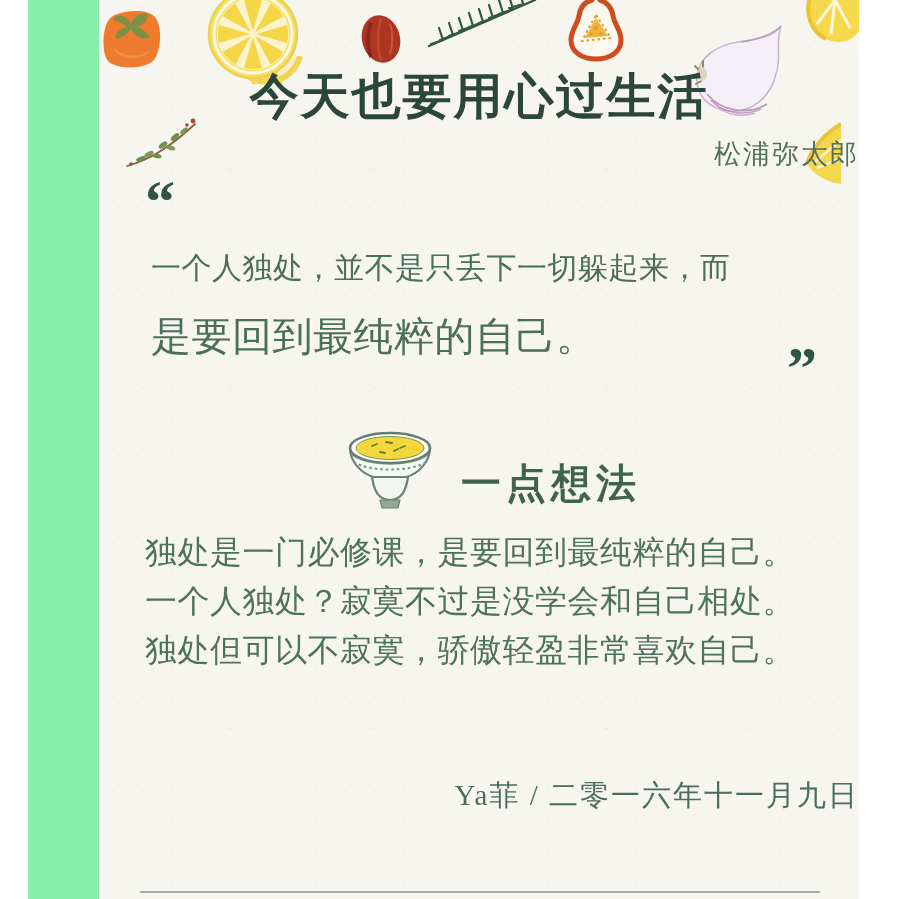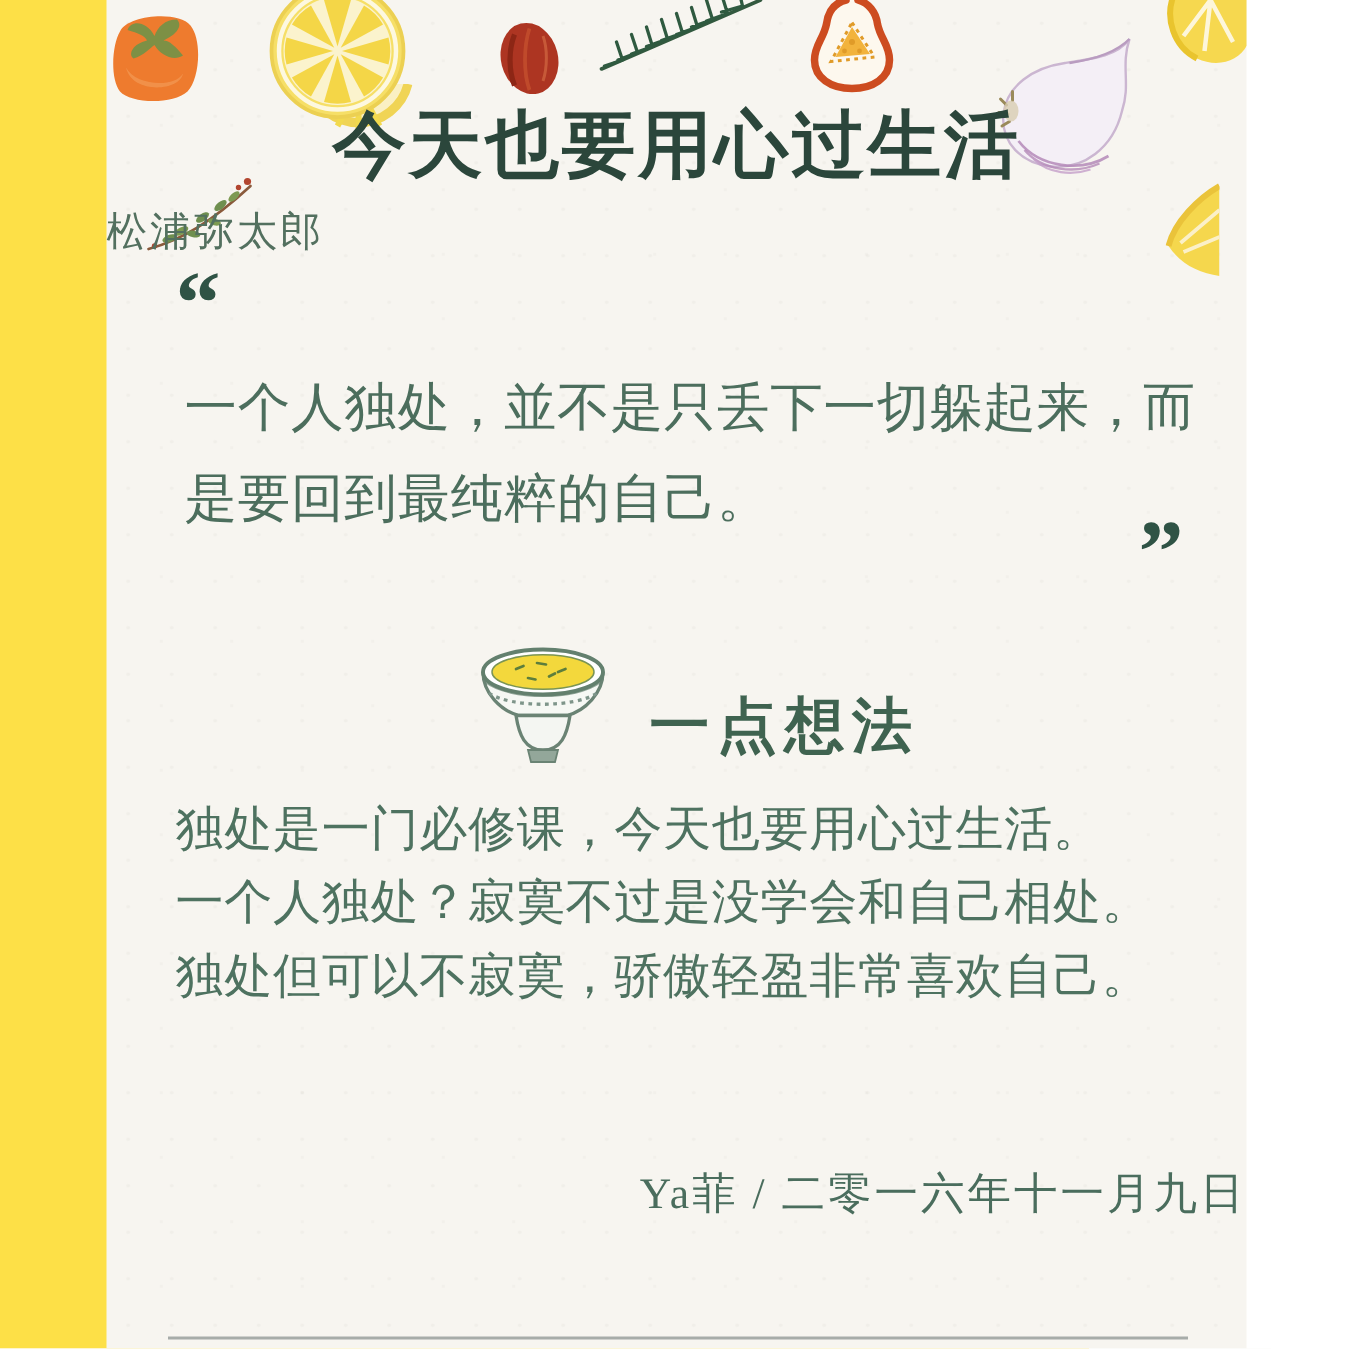--- a/index.html
+++ b/index.html
@@ -1,18 +1,18 @@
 <!DOCTYPE html>
 <html><head>
 <meta charset="utf-8">
 <style>
   * { margin:0; padding:0; box-sizing:border-box; }
   html,body { width:899px; height:899px; background:#ffffff; overflow:hidden;
               font-family:"Liberation Serif","DejaVu Serif",serif; }
-  .stage { position:relative; width:726px; height:899px; background:#fde047; }
+  .stage { position:relative; width:726px; height:899px; background:#86efac;margin-left:28px; }
 
   .card {
     position:absolute; left:71px; top:0; width:760px; height:899px;
     background-color:#f7f5f0;
     background-image:
       radial-gradient(rgba(120,115,100,0.05) 1px, transparent 1.3px),
       radial-gradient(rgba(120,115,100,0.04) 1px, transparent 1.3px);
     background-size:29px 31px, 47px 43px;
     background-position:0 0, 13px 19px;
     overflow:hidden;
@@ -21,34 +21,34 @@
   .deco { position:absolute; z-index:1; }
   .deco svg { display:block; }
 
   .title {
     position:absolute; z-index:3; left:0; top:64px; width:100%;
     text-align:center; font-size:49px; font-weight:600; letter-spacing:2px;
     color:#2b463b;
   }
   .subtitle {
     position:absolute; z-index:3; left:0; top:136px; width:100%;
-    text-align:left; font-size:27px; letter-spacing:2px; color:#53705f;
+    text-align:right; font-size:27px; letter-spacing:2px; color:#53705f;
   }
 
   .quote-open {
     position:absolute; z-index:2; left:46px; top:172px;
     font-size:60px; font-weight:bold; color:#2f5345; line-height:1;
   }
   .quote-line1 {
     position:absolute; z-index:2; left:52px; top:248px; width:700px;
-    font-size:35px; color:#4c6e5d; letter-spacing:0.5px; white-space:nowrap;
+    font-size:30px; color:#4c6e5d; letter-spacing:0.5px; white-space:nowrap;
   }
   .quote-line2 {
     position:absolute; z-index:2; left:52px; top:309px; width:700px;
-    font-size:35px; color:#4c6e5d; letter-spacing:0.5px; white-space:nowrap;
+    font-size:40px; color:#4c6e5d; letter-spacing:0.5px; white-space:nowrap;
   }
   .quote-close {
     position:absolute; z-index:2; left:688px; top:338px;
     font-size:60px; font-weight:bold; color:#2f5345; line-height:1;
   }
 
   .bowl { position:absolute; z-index:2; left:243px; top:424px; }
   .section-heading {
     position:absolute; z-index:2; left:362px; top:456px;
     font-size:40px; font-weight:600; letter-spacing:5px; color:#3f6350;
@@ -211,21 +211,21 @@
         <path d="M30,53 C32,66 36,76 48,76 C60,76 64,66 66,53 Z" fill="#f4f6f2" stroke="#6a8374" stroke-width="2.2"></path>
         <path d="M38,76 L58,76 L56,84 L40,84 Z" fill="#93a79a" stroke="#6a8374" stroke-width="1.2"></path>
         <ellipse cx="48" cy="24" rx="40" ry="15" fill="#ffffff" stroke="#63806e" stroke-width="2.6"></ellipse>
         <ellipse cx="48" cy="24" rx="34" ry="11.5" fill="#f3d83c" stroke="#7a9454" stroke-width="1"></ellipse>
         <path d="M30,22 l5,-2 M44,18 l6,1 M58,24 l5,-2 M38,28 l5,1 M52,27 l4,-2" stroke="#5d7e3c" stroke-width="1.8" fill="none" stroke-linecap="round"></path>
       </svg>
     </div>
     <h2 class="section-heading">一点想法</h2>
 
     <ul class="thoughts">
-      <li>独处是一门必修课，今天也要用心过生活。</li>
+      <li>独处是一门必修课，是要回到最纯粹的自己。</li>
       <li>一个人独处？寂寞不过是没学会和自己相处。</li>
       <li>独处但可以不寂寞，骄傲轻盈非常喜欢自己。</li>
     </ul>
 
     <div class="signature">Ya菲 / 二零一六年十一月九日</div>
     <div class="bottom-rule"></div>
 
   </div>
 </div>
 

